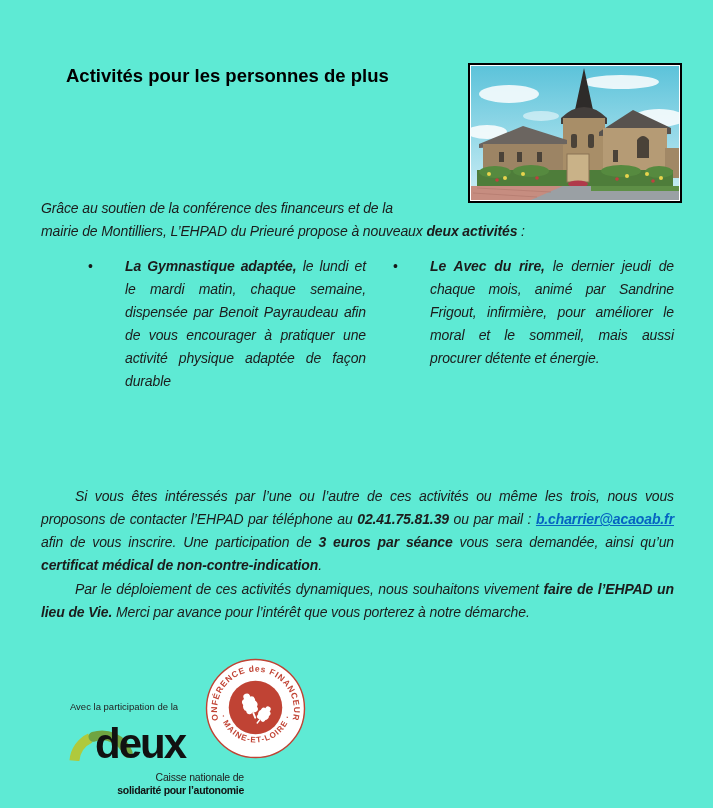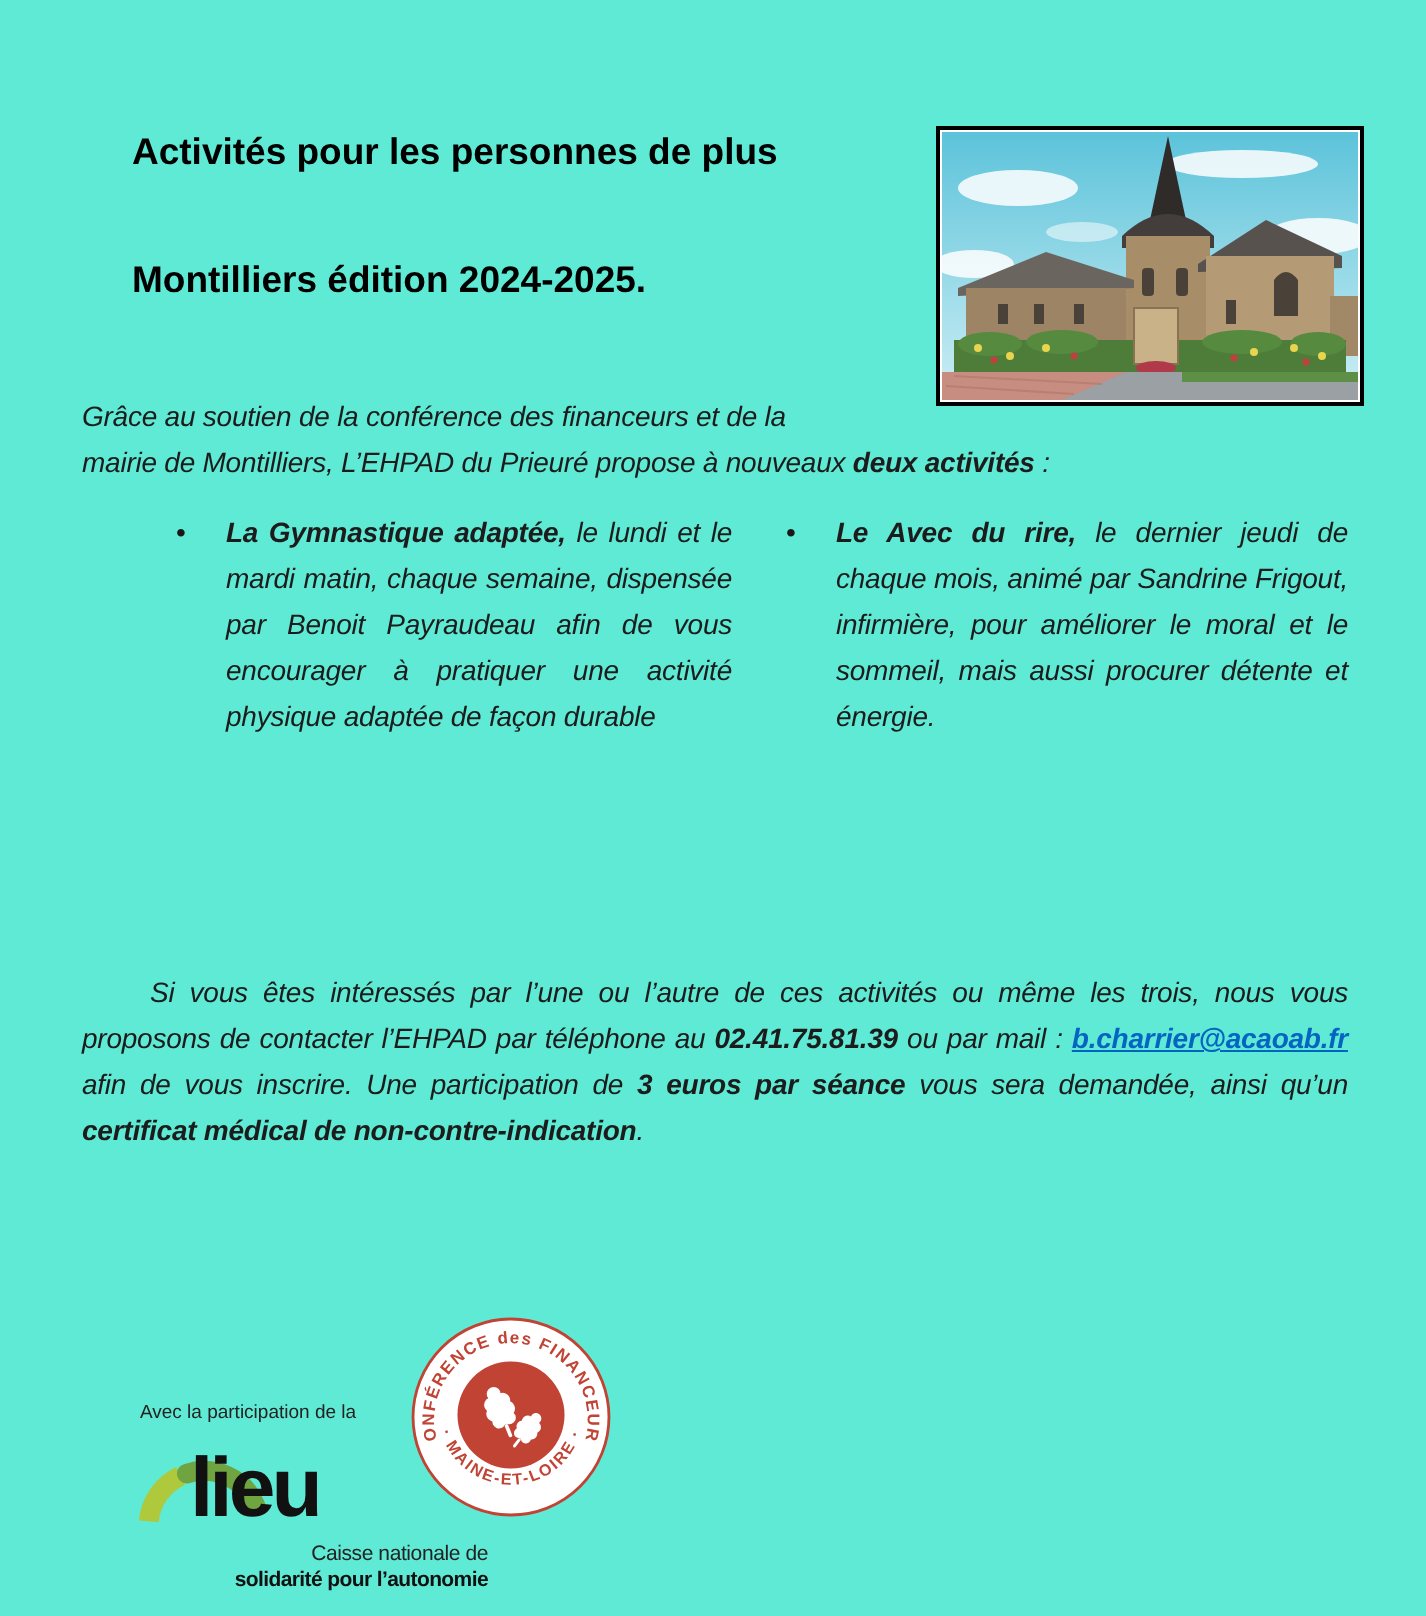--- a/index.html
+++ b/index.html
@@ -15,21 +15,21 @@
   .photo-frame svg { display:block; width:100%; height:100%; }
 
   p.body { font-size:14px; line-height:23px; letter-spacing:-0.12px; color:#1c1c1c;font-style:italic; }
   b { font-weight:700; }
 
   .intro   { position:absolute; left:41px; top:197px; width:633px; }
   .bullet  { position:absolute; display:flex; }
   .bullet1 { left:88px;  top:255px; width:278px; }
   .bullet2 { left:393px; top:255px; width:281px; }
   .marker  { width:25px; flex:0 0 25px; font-size:14px; line-height:23px; }
-  .btext   { flex:1; text-align:justify; }
+  .btext   { flex:1; text-align:justify;margin-left:12px; }
 
   .nouveaute { position:absolute; left:41px; top:403px; width:633px; text-align:justify; }
   .contact   { position:absolute; left:41px; top:485px; width:633px; text-align:justify; text-indent:34px; }
   .closing   { position:absolute; left:41px; top:578px; width:633px; text-align:justify; text-indent:34px; }
 
   a.mail { color:#0563C1; font-weight:700; text-decoration:underline; }
 
   
   .cnsa-block { position:absolute; left:66px; top:659px; width:116px; height:100px;margin-top:42px; }
   .cnsa-note  { position:absolute; left:0; top:0; width:116px; text-align:center;
@@ -45,21 +45,20 @@
   .seal { position:absolute; left:205px; top:658px; width:101px; height:101px; }
 </style>
 </head>
 <body>
 
 <div class="page">
 
   <h1 class="title">
     <span>Activités pour les personnes de plus</span><br>
     <br>
-    <span>Montilliers édition 2024-2025.</span>
   </h1>
 
   <div class="photo-frame">
     <svg viewBox="0 0 208 134" preserveAspectRatio="none">
       <defs>
         <linearGradient id="sky" x1="0" y1="0" x2="0" y2="1">
           <stop offset="0" stop-color="#5cc3da"></stop>
           <stop offset="1" stop-color="#cdeef5"></stop>
         </linearGradient>
       </defs>
@@ -141,28 +140,31 @@
   <div class="bullet bullet2">
     <span class="marker">•</span>
     <p class="body btext"><b>Le Avec du rire,</b><span> le dernier jeudi de chaque mois, animé par Sandrine Frigout, infirmière, pour améliorer le moral et le sommeil, mais aussi procurer détente et énergie.</span></p>
   </div>
 
 
   <p class="body contact">
     <span>Si vous êtes intéressés par l’une ou l’autre de ces activités ou même les trois, nous vous proposons de contacter l’EHPAD par téléphone au </span><b>02.41.75.81.39</b><span> ou par mail : </span><a href="#" class="mail">b.charrier@acaoab.fr</a><span> afin de vous inscrire. Une participation de </span><b>3 euros par séance</b><span> vous sera demandée, ainsi qu’un </span><b>certificat médical de non-contre-indication</b><span>.</span>
   </p>
 
+  <p class="body closing">
+    <span>Par le déploiement de ces activités dynamiques, nous souhaitons vivement </span><b>faire de l’EHPAD un lieu de Vie.</b><span> Merci par avance pour l’intérêt que vous porterez à notre démarche.</span>
+  </p>
 
   <div class="cnsa-block">
     <div class="cnsa-note">Avec la participation de la</div>
     <svg class="cnsa-arch" viewBox="0 0 100 56">
       <path d="M8.2,56.3 A42,42 0 0 1 32.2,21.9" stroke="#AFC93C" stroke-width="15" fill="none"></path>
       <path d="M37,20.1 A42,42 0 0 1 88.9,44.3" stroke="#6FA441" stroke-width="15" fill="none" stroke-linecap="round"></path>
     </svg>
-    <div class="cnsa-word">lieu</div>
+    <div class="cnsa-word">deux</div>
     <div class="cnsa-l1">Caisse nationale de</div>
     <div class="cnsa-l2">solidarité pour l’autonomie</div>
   </div>
 
   <svg class="seal" viewBox="0 0 100 100">
     <defs>
       <path id="arcTop" d="M13.5,62 A38,38 0 1 1 86.5,62" fill="none"></path>
       <path id="arcBottom" d="M15,56 A36,36 0 0 0 85,56" fill="none"></path>
       <g id="oakleaf">
         <g fill="#ffffff">

